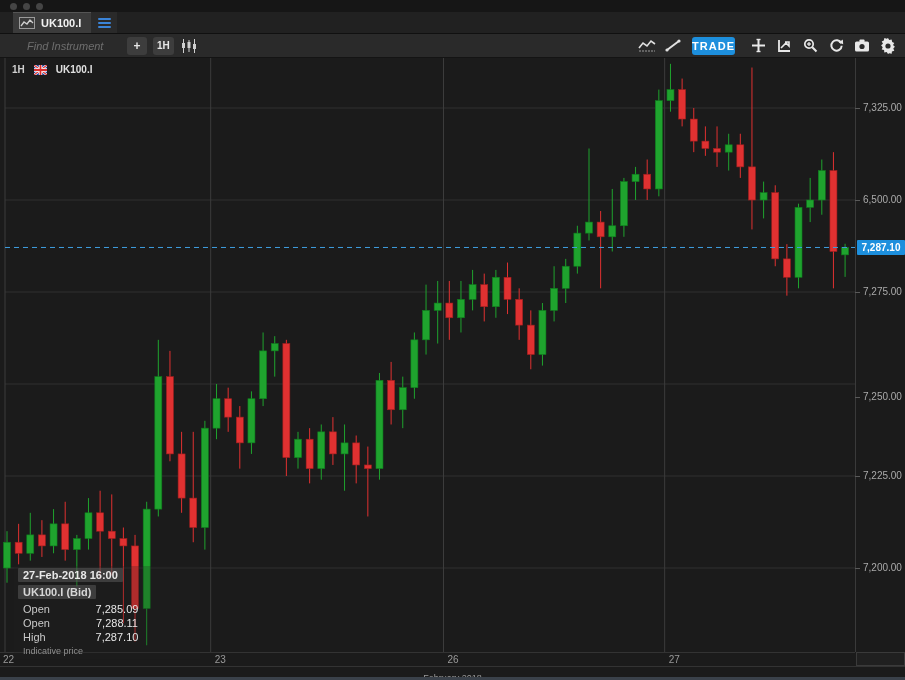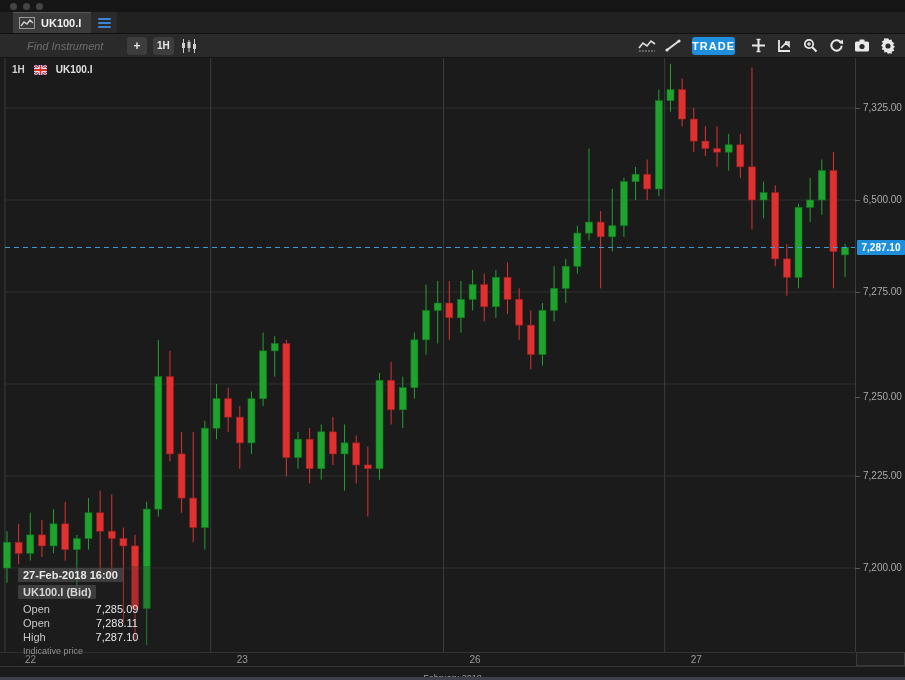--- a/index.html
+++ b/index.html
@@ -54,21 +54,21 @@
                 border-left:1px solid #3a3a3a; }
   .ptick { position:absolute; left:7px; color:#aaa; font-size:10px; white-space:nowrap; }
   .ptick::before { content:""; position:absolute; left:-8px; top:6px; width:5px; height:1px; background:#5a5a5a; }
   .price-badge { position:absolute; left:1px; width:48px; height:15px; background:#1d8fdd; color:#fff;
                  font-size:10px; font-weight:bold; display:flex; align-items:center; justify-content:center;
                  border-radius:1px; z-index:6; }
 
   
   .time-axis { position:absolute; left:0; top:652px; width:855px; height:14px; background:#1b1b1b;
                border-top:1px solid #333; }
-  .stick { position:absolute; top:1px; color:#9a9a9a; font-size:10px;margin-left:22px; }
+  .stick { position:absolute; top:1px; color:#9a9a9a; font-size:10px; }
   .month-row { position:absolute; left:0; top:666px; width:905px; height:11px; background:#1b1b1b;
                border-top:1px solid #333; text-align:center; }
   .month-row span { color:#9a9a9a; font-size:9px; }
   .axis-corner { position:absolute; left:856px; top:652px; width:49px; height:14px; background:#202020;
                  border:1px solid #3a3a3a; }
   .bottom-strip { position:absolute; left:0; top:677px; width:905px; height:3px; background:#3a414a; }
 
   
   .ohlc-tip { position:absolute; left:14px; top:508px; width:186px; z-index:8; font-size:11px;
               background:rgba(30,30,30,0.25); padding:2px 4px 3px 4px; }

